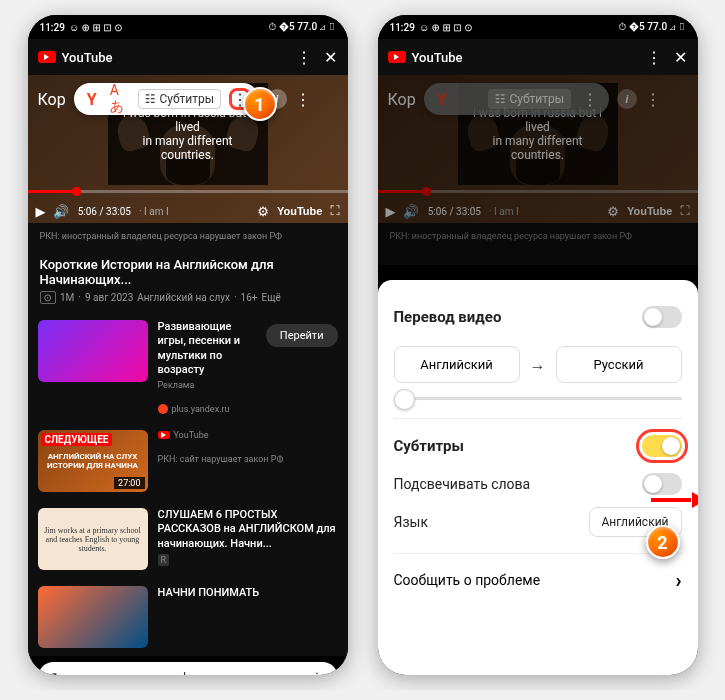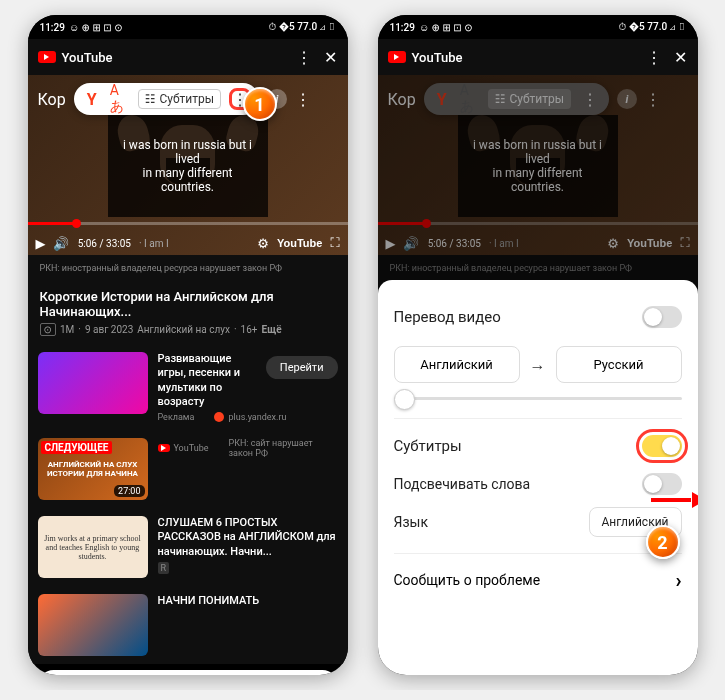--- a/index.html
+++ b/index.html
@@ -5,21 +5,21 @@
 *{box-sizing:border-box;margin:0;padding:0;font-family:-apple-system,Roboto,Arial,sans-serif}
 body{background:#f0f0f0;display:flex;gap:30px;padding:15px;justify-content:center}
 .phone{width:320px;height:660px;background:#000;border-radius:28px;overflow:hidden;position:relative;box-shadow:0 4px 20px rgba(0,0,0,.3)}
 .status{height:24px;background:#000;color:#fff;display:flex;justify-content:space-between;align-items:center;padding:0 12px;font-size:11px;font-weight:500}
 .status-icons{display:flex;gap:4px;align-items:center}
 .status-icons span{font-size:10px}
 .yt-header{background:#0f0f0f;height:36px;display:flex;align-items:center;padding:0 10px;color:#fff;justify-content:space-between}
 .yt-logo{display:flex;align-items:center;gap:6px;font-size:13px;font-weight:500}
 .yt-red{width:18px;height:12px;background:#ff0000;border-radius:3px;display:flex;align-items:center;justify-content:center}
 .yt-red::after{content:'';border-left:5px solid #fff;border-top:3px solid transparent;border-bottom:3px solid transparent}
-.video-area{position:relative;height:180px;background:linear-gradient(135deg,#3a2515,#5c3a20);overflow:hidden}
+.video-area{position:relative;height:148px;background:linear-gradient(135deg,#3a2515,#5c3a20);overflow:hidden}
 .title-row{position:absolute;top:8px;left:10px;right:10px;display:flex;align-items:center;gap:8px;color:#fff;font-size:16px;z-index:2}
 .toolbar{background:#fff;border-radius:18px;padding:5px 8px;display:flex;align-items:center;gap:8px;box-shadow:0 2px 8px rgba(0,0,0,.3)}
 .toolbar.dim{background:rgba(120,120,120,.85)}
 .tb-ico{width:20px;height:20px;display:flex;align-items:center;justify-content:center;font-size:14px;color:#666}
 .tb-y{color:#fc3f1d;font-weight:bold;font-size:16px}
 .tb-sub{display:flex;align-items:center;gap:4px;font-size:12px;color:#333;border:1px solid #ccc;border-radius:4px;padding:2px 6px}
 .tb-dots{width:22px;height:22px;display:flex;align-items:center;justify-content:center;font-size:16px;color:#333}
 .tb-dots.hl{border:3px solid #ff3b30;border-radius:8px}
 .info-i{width:20px;height:20px;border-radius:50%;background:rgba(255,255,255,.3);color:#fff;display:flex;align-items:center;justify-content:center;font-size:11px;font-style:italic;font-weight:bold}
 .person{position:absolute;top:50px;left:50%;transform:translateX(-50%);width:90px;height:90px}
@@ -41,37 +41,37 @@
 .meta-warn{color:#888;font-size:9px;margin-bottom:16px}
 .meta-title{font-size:13px;font-weight:500;margin-bottom:4px}
 .meta-sub{color:#999;display:flex;gap:4px;align-items:center;flex-wrap:wrap}
 .feed{background:#0f0f0f;flex:1;overflow:hidden}
 .feed-item{display:flex;padding:8px 10px;gap:10px}
 .thumb{width:110px;height:62px;background:#333;border-radius:6px;flex-shrink:0;position:relative;overflow:hidden;display:flex;align-items:center;justify-content:center;font-size:8px;color:#fff;text-align:center;padding:4px}
 .thumb.t1{background:linear-gradient(135deg,#7b2ff7,#f107a3)}
 .thumb.t2{background:linear-gradient(135deg,#8b4513,#d2691e)}
 .thumb.t3{background:#f5e6d3;color:#333}
 .thumb.t4{background:linear-gradient(135deg,#ff6b35,#004e89)}
-.thumb-dur{position:absolute;bottom:3px;right:3px;background:rgba(0,0,0,.8);padding:1px 4px;border-radius:5px;font-size:9px;color:#fff}
+.thumb-dur{position:absolute;bottom:3px;right:3px;background:rgba(0,0,0,.8);padding:1px 4px;border-radius:0;font-size:9px;color:#fff}
 .thumb-badge{position:absolute;top:3px;left:3px;background:#ff0000;padding:1px 4px;border-radius:2px;font-size:10px;color:#fff;font-weight:bold}
 .feed-info{flex:1;color:#fff;font-size:11px;min-width:0}
 .feed-title{font-weight:500;margin-bottom:3px;line-height:1.3}
-.feed-meta{color:#888;font-size:9px;display:flex;flex-direction:row;gap:20px}
+.feed-meta{color:#888;font-size:9px;display:flex;flex-direction:column;gap:14px}
 .feed-btn{background:#333;color:#fff;border:none;padding:5px 14px;border-radius:14px;font-size:11px;align-self:flex-start;margin-top:4px}
 .omnibox{background:#fff;border-radius:18px;margin:6px 10px;padding:8px 14px;display:flex;align-items:center;gap:10px;font-size:13px;color:#333}
 .badge{position:absolute;width:34px;height:34px;border-radius:50%;background:radial-gradient(circle at 30% 30%,#ff9500,#ff6b00 50%,#cc3700);color:#fff;display:flex;align-items:center;justify-content:center;font-size:18px;font-weight:bold;box-shadow:0 3px 8px rgba(0,0,0,.4),inset 0 2px 3px rgba(255,255,255,.4);border:2px solid #fff;z-index:10}
 .badge.b1{top:72px;left:215px}
 .badge.b2{top:510px;right:18px}
 .arrow-red{position:absolute;top:480px;right:-8px;width:55px;height:10px;z-index:9}
 .arrow-red::before{content:'';position:absolute;left:0;top:3px;width:40px;height:4px;background:#ff0000}
 .arrow-red::after{content:'';position:absolute;right:0;top:-3px;border-left:14px solid #ff0000;border-top:8px solid transparent;border-bottom:8px solid transparent}
 
 .panel{background:#fff;border-radius:14px 14px 0 0;padding:16px;position:absolute;bottom:0;left:0;right:0;height:395px}
 .panel-row{display:flex;justify-content:space-between;align-items:center;padding:10px 0;font-size:14px;color:#222}
-.panel-title{font-weight:400;font-size:15px}
+.panel-title{font-weight:700;font-size:15px}
 .toggle{width:40px;height:22px;background:#ddd;border-radius:11px;position:relative;flex-shrink:0}
 .toggle::after{content:'';position:absolute;width:18px;height:18px;background:#fff;border-radius:50%;top:2px;left:2px;box-shadow:0 1px 3px rgba(0,0,0,.3)}
 .toggle.on{background:#ffdb4d}
 .toggle.on::after{left:auto;right:2px}
 .toggle.hl{outline:3px solid #ff3b30;outline-offset:3px;border-radius:11px}
 .lang-row{display:flex;gap:10px;align-items:center;margin:8px 0 14px}
 .lang-box{flex:1;border:1px solid #ddd;border-radius:8px;padding:10px;text-align:center;font-size:13px}
 .lang-arrow{font-size:16px;color:#333}
 .vol-label{font-size:11px;color:#999;margin-top:2px}
 .slider{height:3px;background:#ddd;border-radius:2px;margin:14px 0 18px;position:relative}
@@ -147,21 +147,21 @@
   </div>
   <div class="meta">
     <div class="meta-warn">РКН: иностранный владелец ресурса нарушает закон РФ</div>
     <div class="meta-title">Короткие Истории на Английском для Начинающих...</div>
     <div class="meta-sub">
       <span style="border:1px solid #666;padding:0 3px;border-radius:2px">⊙</span>
       <span>1M</span> · 
       <span>9 авг 2023</span>
       <span>Английский на слух</span> · 
       <span>16+</span>
-      <span style="font-weight:bold">Ещё</span>
+      <span style="font-weight:normal">Ещё</span>
     </div>
   </div>
   <div class="feed">
     <div class="feed-item">
       <div class="thumb t1"></div>
       <div class="feed-info">
         <div class="feed-title">Развивающие игры, песенки и мультики по возрасту</div>
         <div class="feed-meta">
             <span>Реклама</span>
             <span style="display:flex;gap:4px;align-items:center">

